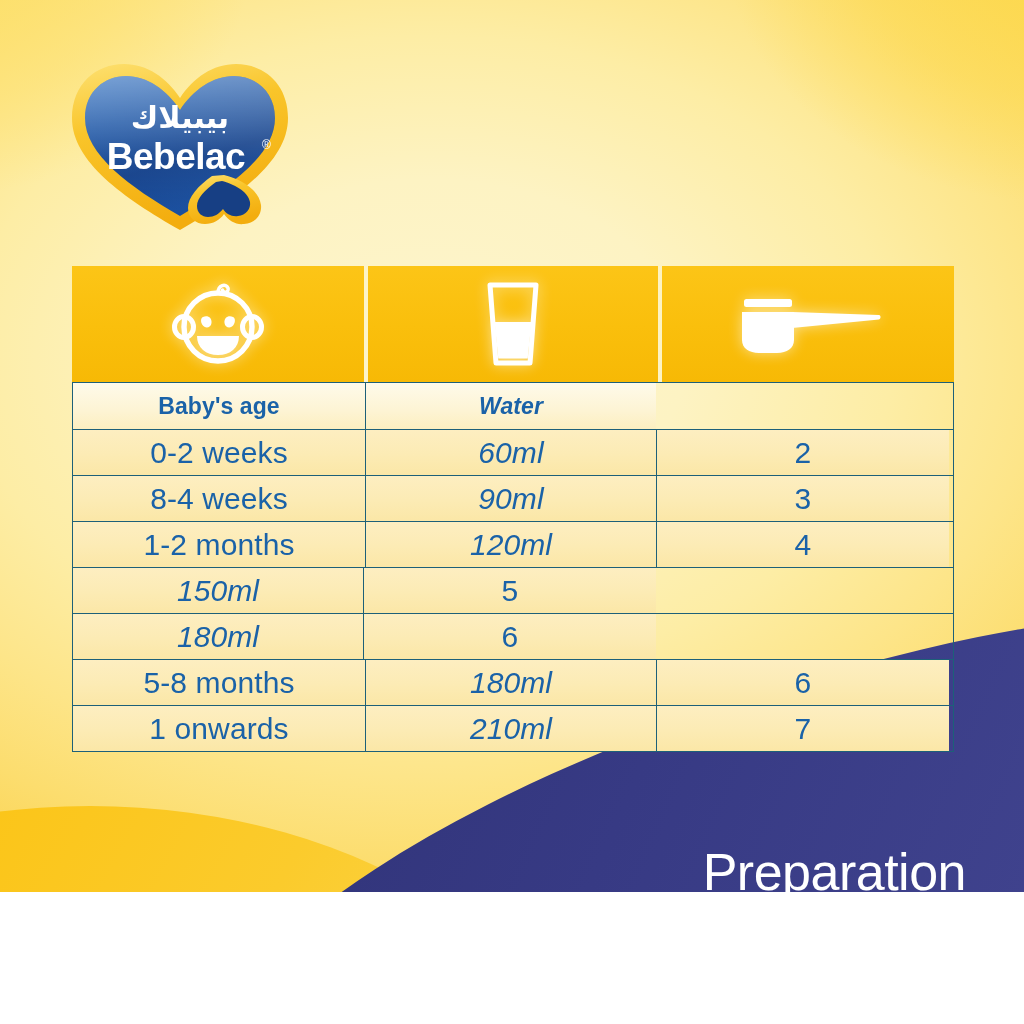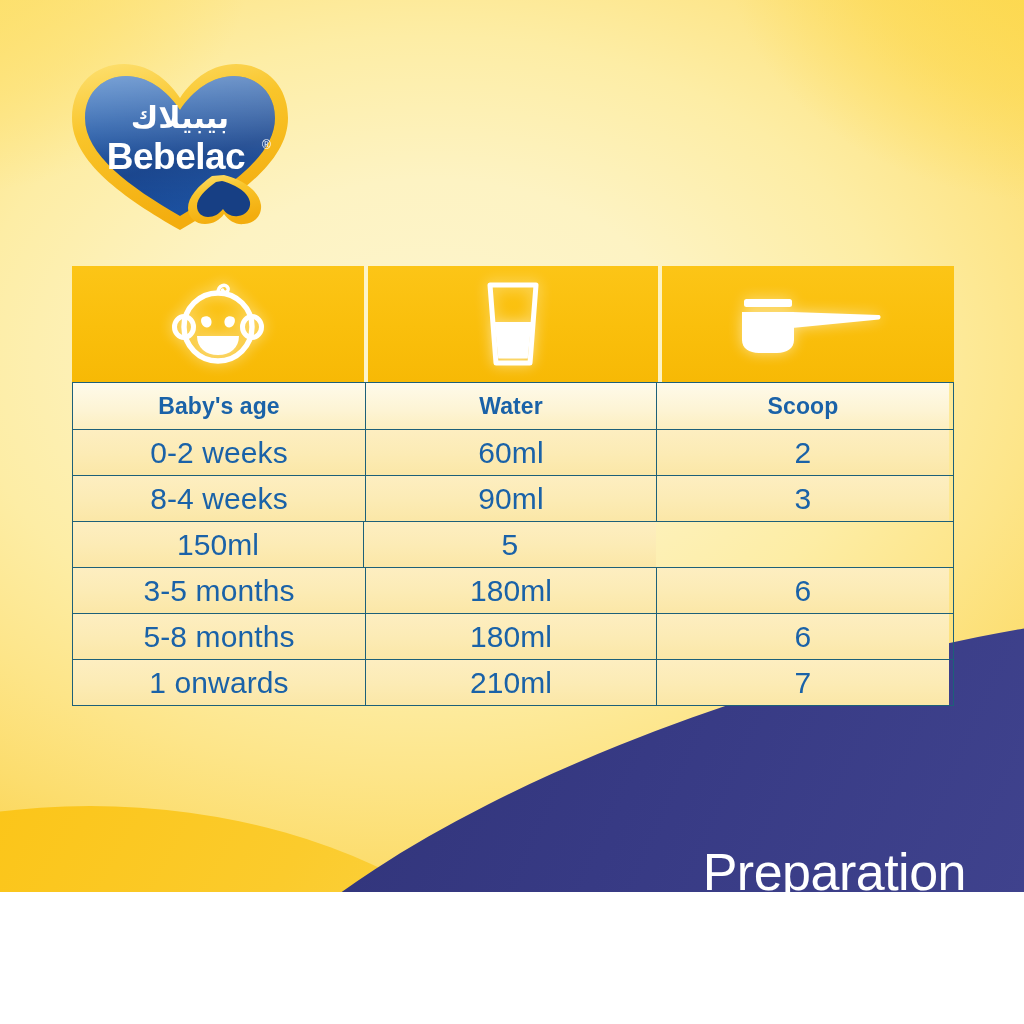--- a/index.html
+++ b/index.html
@@ -108,21 +108,21 @@
   }
   .icon-cell {
     background: linear-gradient(180deg, #fcc517 0%, #fabf0c 52%, #f7b905 100%);
     display: flex;
     align-items: center;
     justify-content: center;
   }
   .icon-cell svg { display: block; filter: drop-shadow(0 0 7px rgba(255,255,255,0.55)); }
 
   .col-age  { width: 292px; flex: 0 0 292px; }
-  .col-water{ width: 290px; flex: 0 0 290px; }
+  .col-water{ width: 290px; flex: 0 0 290px; font-style: italic; }
   .col-scoop{ width: 292px; flex: 0 0 292px; }
 
   .grid {
     border: 1px solid #1d6079;
     border-top: none;
   }
   .row {
     display: flex;
     border-top: 1px solid #1d6079;
   }
@@ -239,43 +239,46 @@
           </svg>
         </span>
       </div>
     </div>
 
     <div class="grid">
 
       <div class="row header">
         <div class="cell col-age">Baby's age</div>
         <div class="cell col-water">Water</div>
-        <div class="cell col-scoop">Scoop</div>
       </div>
 
       <div class="row">
         <div class="cell col-age">0-2 weeks</div>
         <div class="cell col-water">60ml</div>
         <div class="cell col-scoop">2</div>
       </div>
 
       <div class="row">
         <div class="cell col-age">8-4 weeks</div>
         <div class="cell col-water">90ml</div>
         <div class="cell col-scoop">3</div>
       </div>
 
+      <div class="row">
+        <div class="cell col-age">1-2 months</div>
+        <div class="cell col-water">120ml</div>
+        <div class="cell col-scoop">4</div>
+      </div>
 
       <div class="row">
         <div class="cell col-water">150ml</div>
         <div class="cell col-scoop">5</div>
       </div>
 
       <div class="row">
-        <div class="cell col-age">3-5 months</div>
         <div class="cell col-water">180ml</div>
         <div class="cell col-scoop">6</div>
       </div>
 
       <div class="row">
         <div class="cell col-age">5-8 months</div>
         <div class="cell col-water">180ml</div>
         <div class="cell col-scoop">6</div>
       </div>
 

